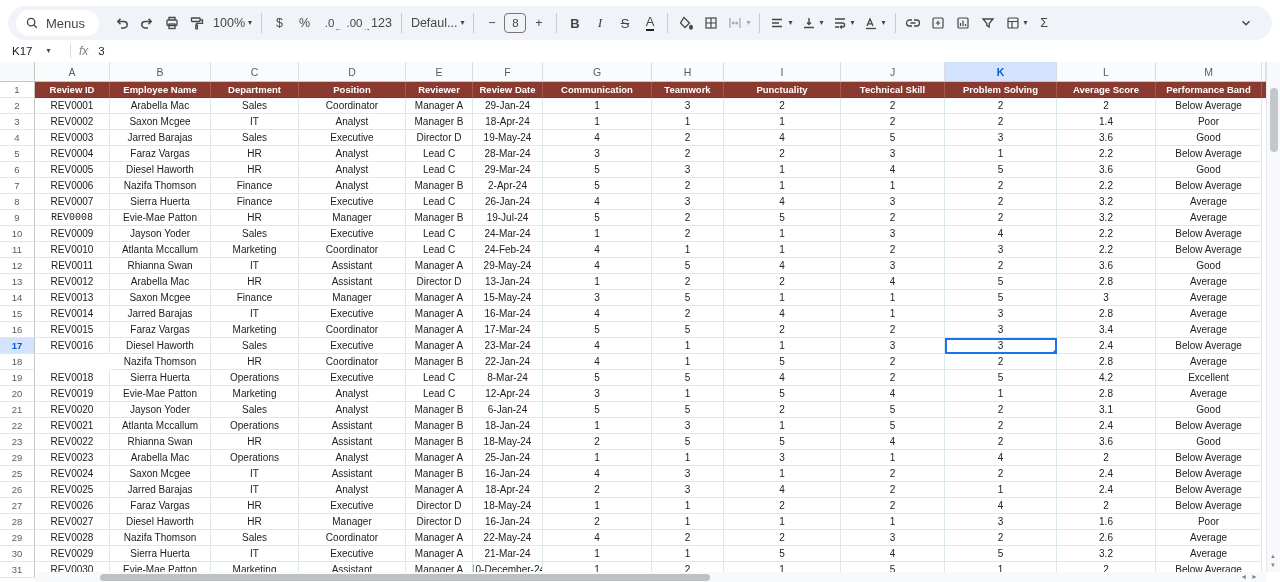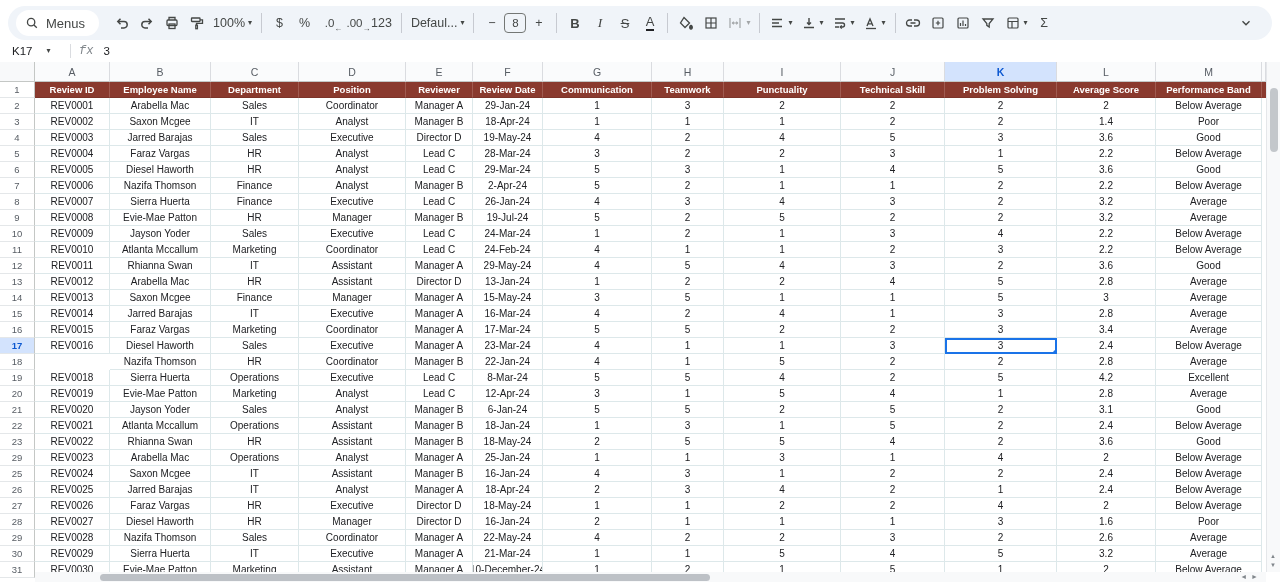--- a/index.html
+++ b/index.html
@@ -28,21 +28,21 @@
   .dec-wrap { position:relative; font-size:11.5px; }
   .dec-wrap .sub-arrow { position:absolute; font-size:8px; bottom:-4px; }
   .muted { opacity:.45; }
   .tb-right { margin-left:auto; }
 
   
   .fbar { position:absolute; top:40px; left:0; width:1280px; height:22px; background:#fff;
     display:flex; align-items:center; font-size:11.5px; }
   .namebox { width:62px; padding-left:12px; display:flex; align-items:center; gap:14px; }
   .fbar-divider { width:1px; height:14px; background:#dadce0; margin:0 8px; }
-  .fx { font-style:italic; color:#80868b; font-family:Liberation Mono, monospace; font-size:12px; }
+  .fx { font-style:italic; color:#80868b; font-family:Liberation Sans, sans-serif; font-size:12px; }
   .fbar-value { margin-left:10px; }
 
   
   .grid { position:absolute; top:62px; left:0; width:1266px; }
   .colhdr-row { display:flex; height:20px; }
   .corner { width:35px; background:#f8f9fa; border-right:1px solid #c4c7c5;
     border-bottom:1px solid #c4c7c5; }
   .colhdr { background:#fafbfc; border-right:1px solid #dadce0; border-bottom:1px solid #c4c7c5;
     display:flex; align-items:center; justify-content:center; font-size:10.5px; color:#575d64; }
   .colhdr.hl { background:#d3e3fd; color:#0b57d0; font-weight:bold; }
@@ -407,21 +407,21 @@
       <div class="cell" style="width: 72px; flex: 0 0 72px;">3</div>
       <div class="cell" style="width: 117px; flex: 0 0 117px;">4</div>
       <div class="cell" style="width: 104px; flex: 0 0 104px;">3</div>
       <div class="cell" style="width: 112px; flex: 0 0 112px;">2</div>
       <div class="cell" style="width: 99px; flex: 0 0 99px;">3.2</div>
       <div class="cell" style="width: 106px; flex: 0 0 106px;">Average</div>
       <div class="sliver" style="width: 4px; flex: 0 0 4px;"></div>
     </div>
     <div class="sheet-row">
       <div class="rowhdr">9</div>
-      <div class="cell" style="width: 75px; flex: 0 0 75px;">REV0008</div>
+      <div class="cell" style="width: 75px; flex: 0 0 75px; font-family: Liberation Mono, monospace;">REV0008</div>
       <div class="cell" style="width: 101px; flex: 0 0 101px;">Evie-Mae Patton</div>
       <div class="cell" style="width: 88px; flex: 0 0 88px;">HR</div>
       <div class="cell" style="width: 107px; flex: 0 0 107px;">Manager</div>
       <div class="cell" style="width: 67px; flex: 0 0 67px;">Manager B</div>
       <div class="cell" style="width: 70px; flex: 0 0 70px;">19-Jul-24</div>
       <div class="cell" style="width: 109px; flex: 0 0 109px;">5</div>
       <div class="cell" style="width: 72px; flex: 0 0 72px;">2</div>
       <div class="cell" style="width: 117px; flex: 0 0 117px;">5</div>
       <div class="cell" style="width: 104px; flex: 0 0 104px;">2</div>
       <div class="cell" style="width: 112px; flex: 0 0 112px;">2</div>

